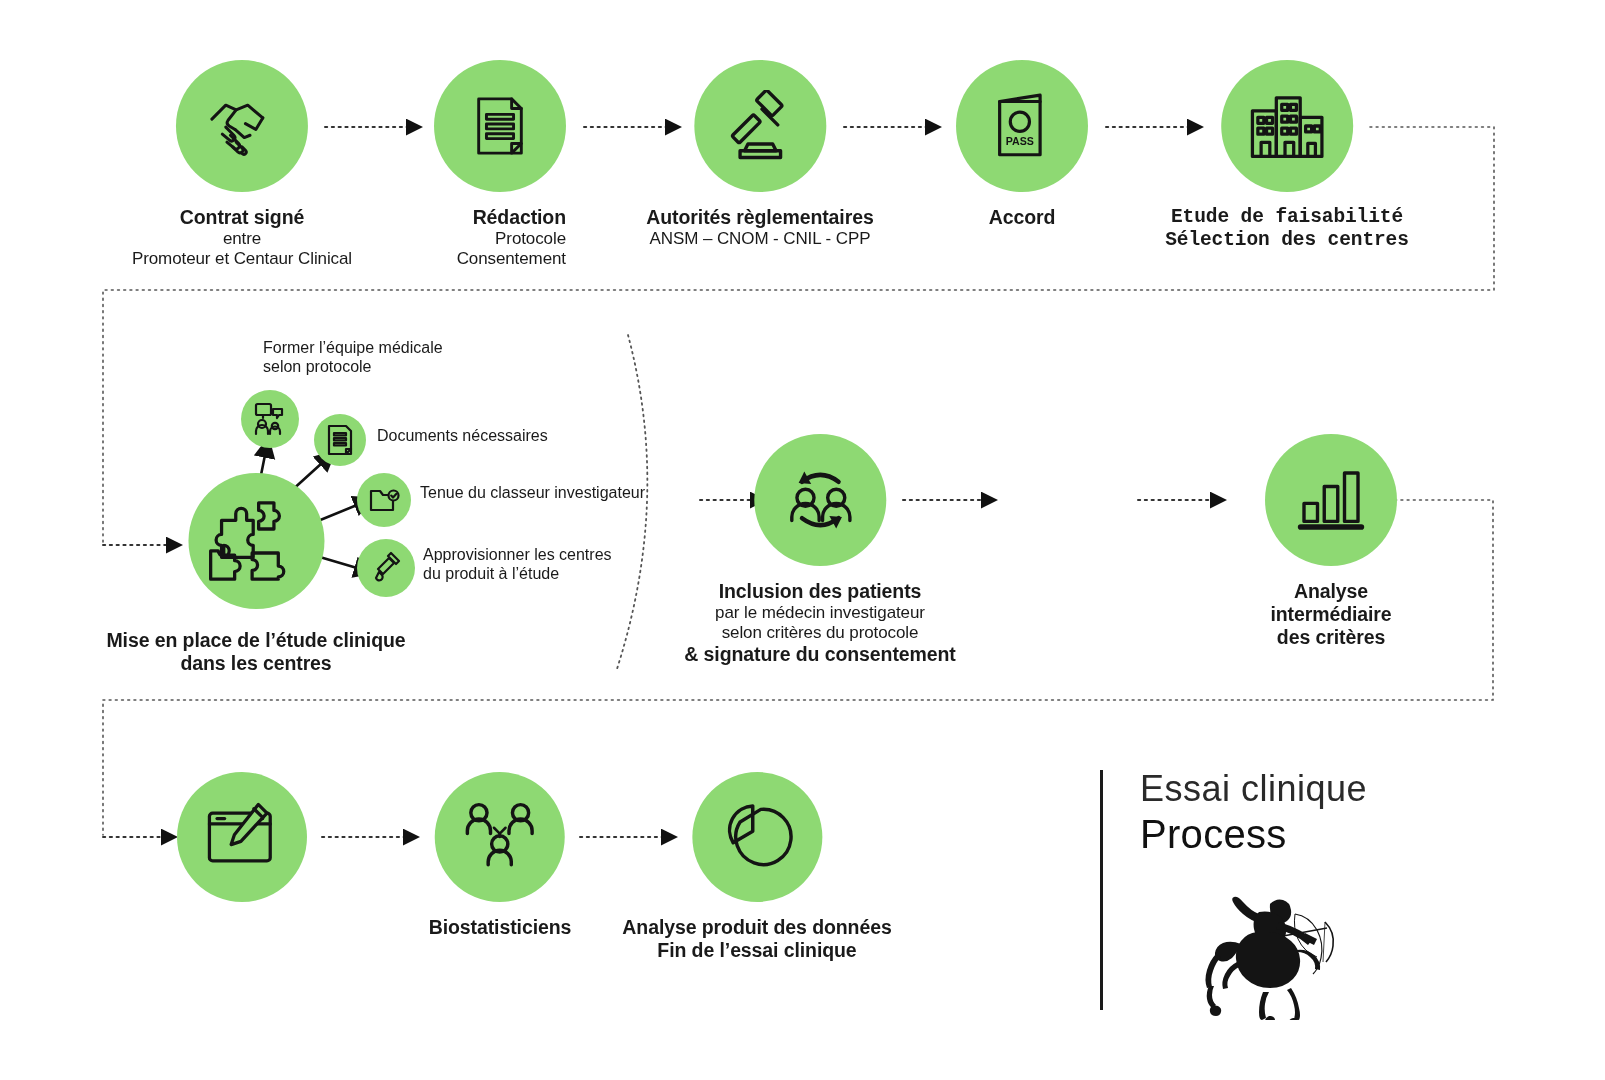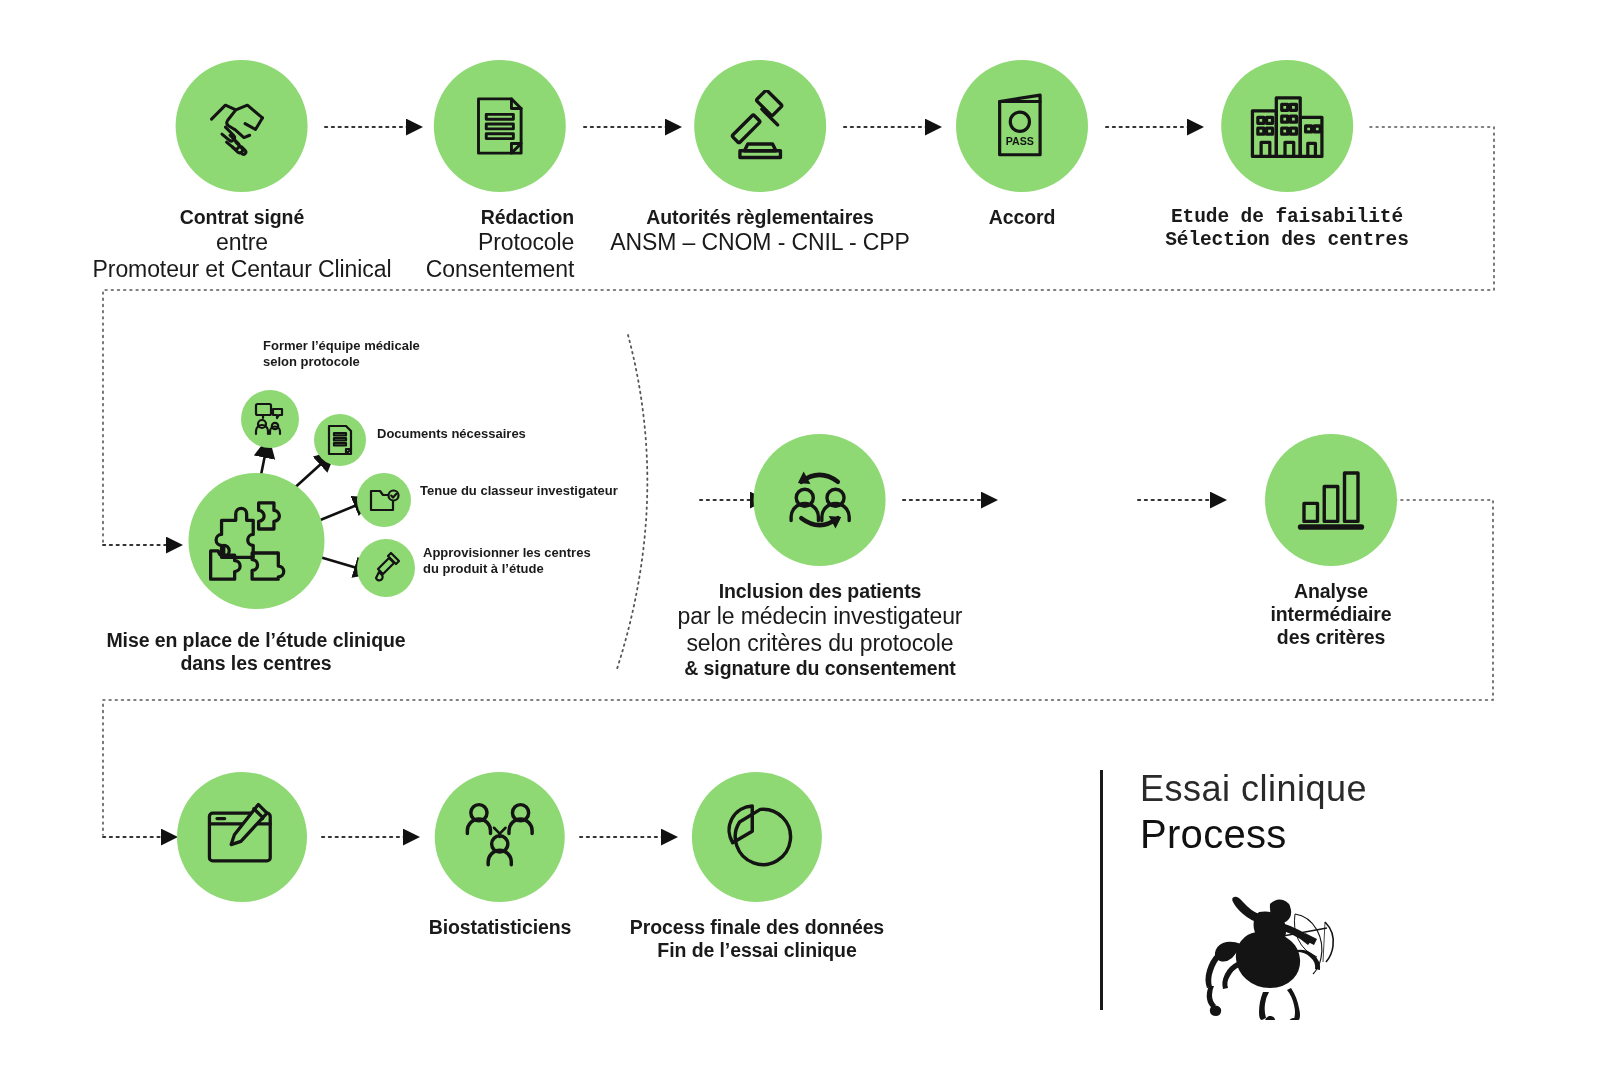--- a/index.html
+++ b/index.html
@@ -13,26 +13,26 @@
 
   .node{position:absolute;transform:translate(-50%,0);text-align:center;}
   .circle{
     border-radius:50%;background:#8ed973;
     display:flex;align-items:center;justify-content:center;
     margin:0 auto;
   }
   .circle svg{display:block;}
   .lbl{margin-top:14px;line-height:1.17;white-space:nowrap;}
   .lbl .b{font-weight:bold;font-size:19.5px;letter-spacing:-0.1px;}
-  .lbl .r{font-weight:normal;font-size:23px;letter-spacing:-0.1px;}
+  .lbl .r{font-weight:normal;font-size:17px;letter-spacing:-0.1px;}
 
   
   .sub{position:absolute;}
   .subcircle{border-radius:50%;background:#8ed973;display:flex;align-items:center;justify-content:center;}
-  .subtext{position:absolute;font-size:13px;line-height:1.2;white-space:nowrap;font-weight:bold;}
+  .subtext{position:absolute;font-size:16px;line-height:1.2;white-space:nowrap;font-weight:normal;}
 
   
   .brand{position:absolute;left:1100px;top:770px;width:460px;height:280px;}
   .brand-rule{position:absolute;left:0;top:0;width:3px;height:240px;background:#1a1a1a;}
   .brand-t1{position:absolute;left:40px;top:-2px;font-size:36px;font-weight:300;letter-spacing:.5px;color:#2a2a2a;}
   .brand-t2{position:absolute;left:40px;top:42px;font-size:40px;font-weight:400;letter-spacing:.3px;color:#111;}
   .brand-logo{position:absolute;left:75px;top:100px;}
 </style>
 </head>
 <body>
@@ -321,21 +321,21 @@
   </div>
 
   <div class="node" style="left:757px;top:772px;">
     <div class="circle" style="width:130px;height:130px;">
       <svg width="76" height="76" viewBox="0 0 66 66" fill="none" stroke="#141414" stroke-width="3" stroke-linejoin="round" stroke-linecap="round">
         <path d="M36 9 A24 24 0 1 1 18 20 Z"></path>
         <path d="M29 6 L29 28 L12 38 A21 21 0 0 1 29 6 Z"></path>
       </svg>
     </div>
     <div class="lbl">
-      <div class="b">Process finale des données</div>
+      <div class="b">Analyse produit des données</div>
       <div class="b">Fin de l’essai clinique</div>
     </div>
   </div>
 
   <div class="brand">
     <div class="brand-rule"></div>
     <div class="brand-t1">Essai clinique</div>
     <div class="brand-t2">Process</div>
     <div class="brand-logo">
       <svg width="190" height="150" viewBox="0 0 190 150" fill="#141414" stroke="#141414">

